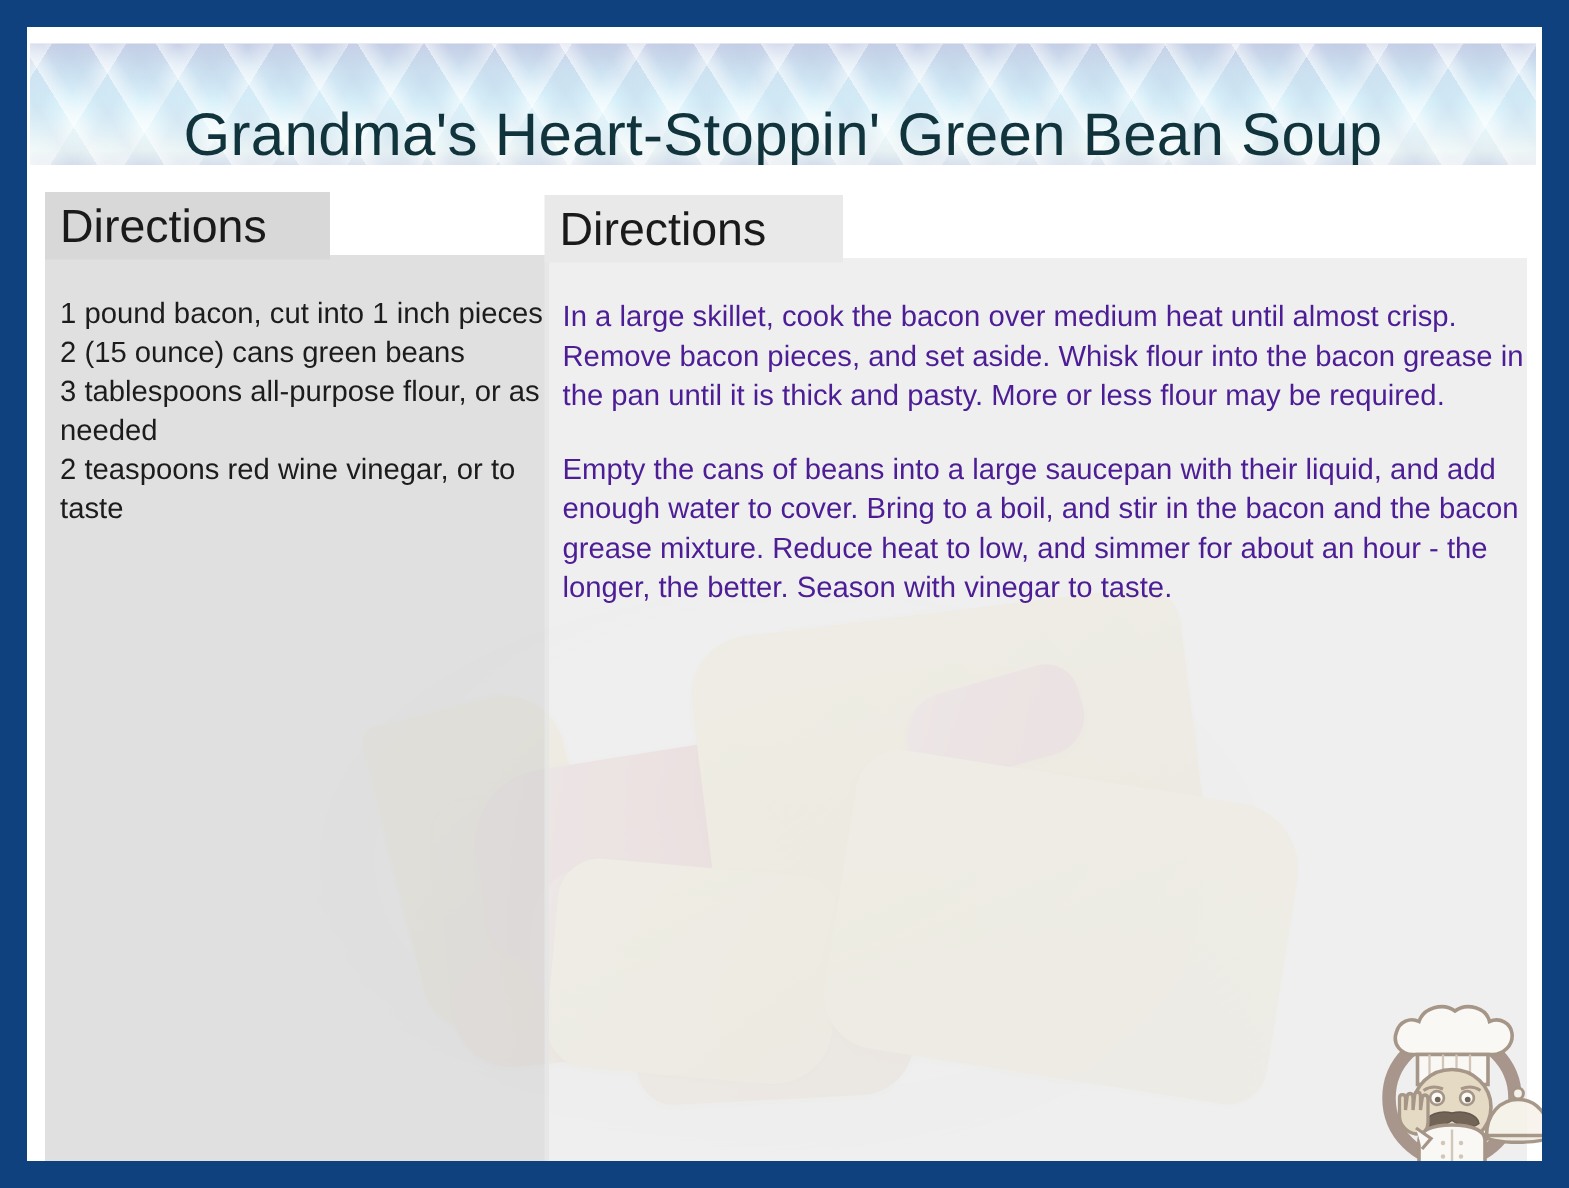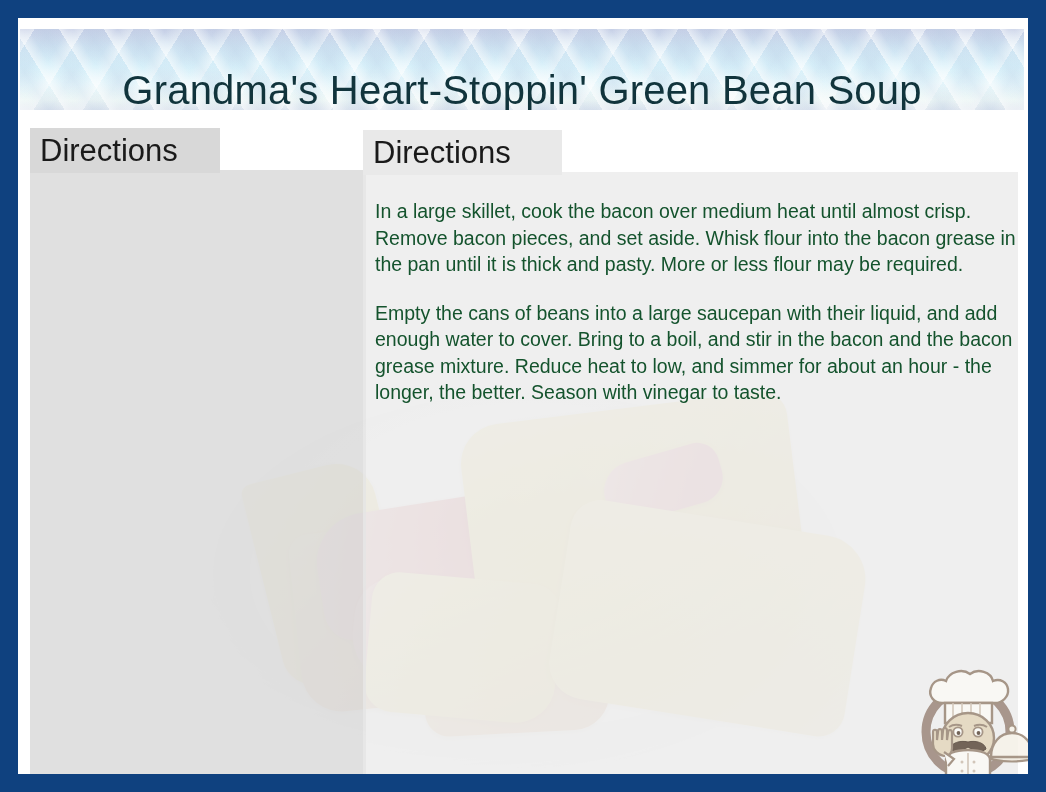--- a/index.html
+++ b/index.html
@@ -175,21 +175,21 @@
   }
   .ingredient-item { margin: 0; }
 
   #directions-body {
     position: absolute;
     left: 357px;
     top: 180px;
     width: 650px;
     font-size: 19.5px;
     line-height: 26.5px;
-    color: #14532d;
+    color: #4c1d95;
   }
   .direction-para { margin: 0 0 22px 0; }
   .direction-para:last-child { margin-bottom: 0; }
 
   
   #chef-logo {
     position: absolute;
     left: 886px;
     top: 638px;
     width: 128px;
@@ -226,20 +226,26 @@
       <div id="title-text">Grandma's Heart-Stoppin' Green Bean Soup</div>
     </div>
 
     <div class="tab" id="ingredients-tab">
       <span class="tab-label">Directions</span>
     </div>
     <div class="tab" id="directions-tab">
       <span class="tab-label">Directions</span>
     </div>
 
+    <div id="ingredients-list">
+      <p class="ingredient-item">1 pound bacon, cut into 1 inch pieces</p>
+      <p class="ingredient-item">2 (15 ounce) cans green beans</p>
+      <p class="ingredient-item">3 tablespoons all-purpose flour, or as needed</p>
+      <p class="ingredient-item">2 teaspoons red wine vinegar, or to taste</p>
+    </div>
 
     <div id="directions-body">
       <p class="direction-para">In a large skillet, cook the bacon over medium heat until almost crisp. Remove bacon pieces, and set aside. Whisk flour into the bacon grease in the pan until it is thick and pasty. More or less flour may be required.</p>
       <p class="direction-para">Empty the cans of beans into a large saucepan with their liquid, and add enough water to cover. Bring to a boil, and stir in the bacon and the bacon grease mixture. Reduce heat to low, and simmer for about an hour - the longer, the better.  Season with vinegar to taste.</p>
     </div>
 
     <div id="chef-logo">
       <svg viewBox="0 0 128 130" xmlns="http://www.w3.org/2000/svg">
         <g>
           <circle cx="64" cy="76" r="42" fill="none" stroke="#8d7466" stroke-width="9" opacity="0.85"></circle>

